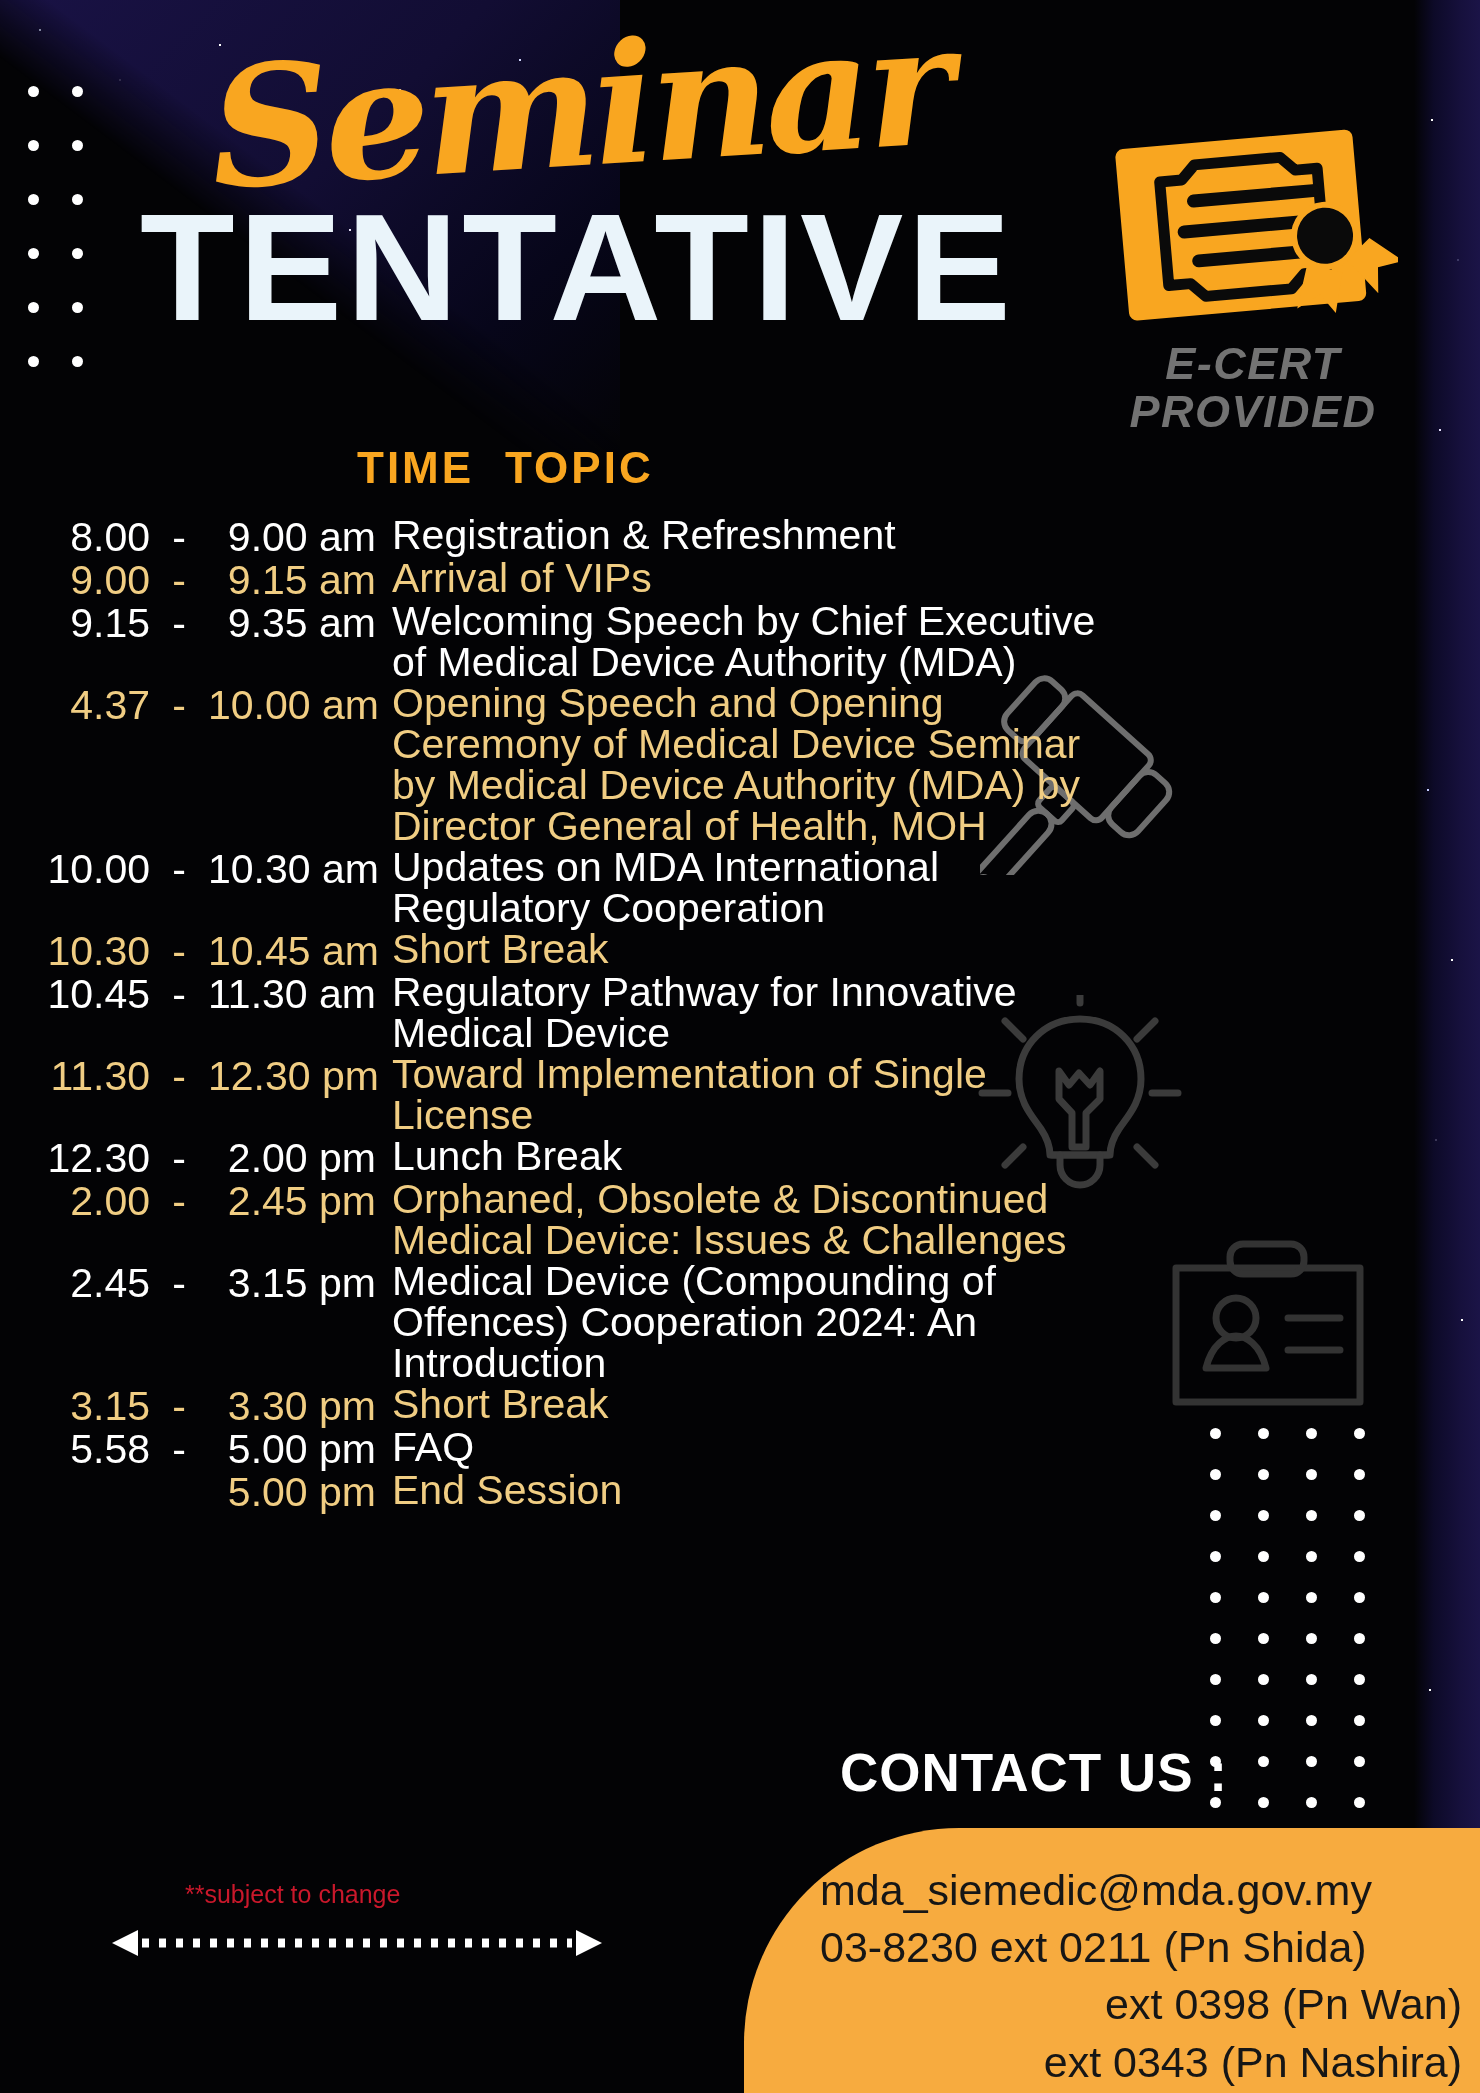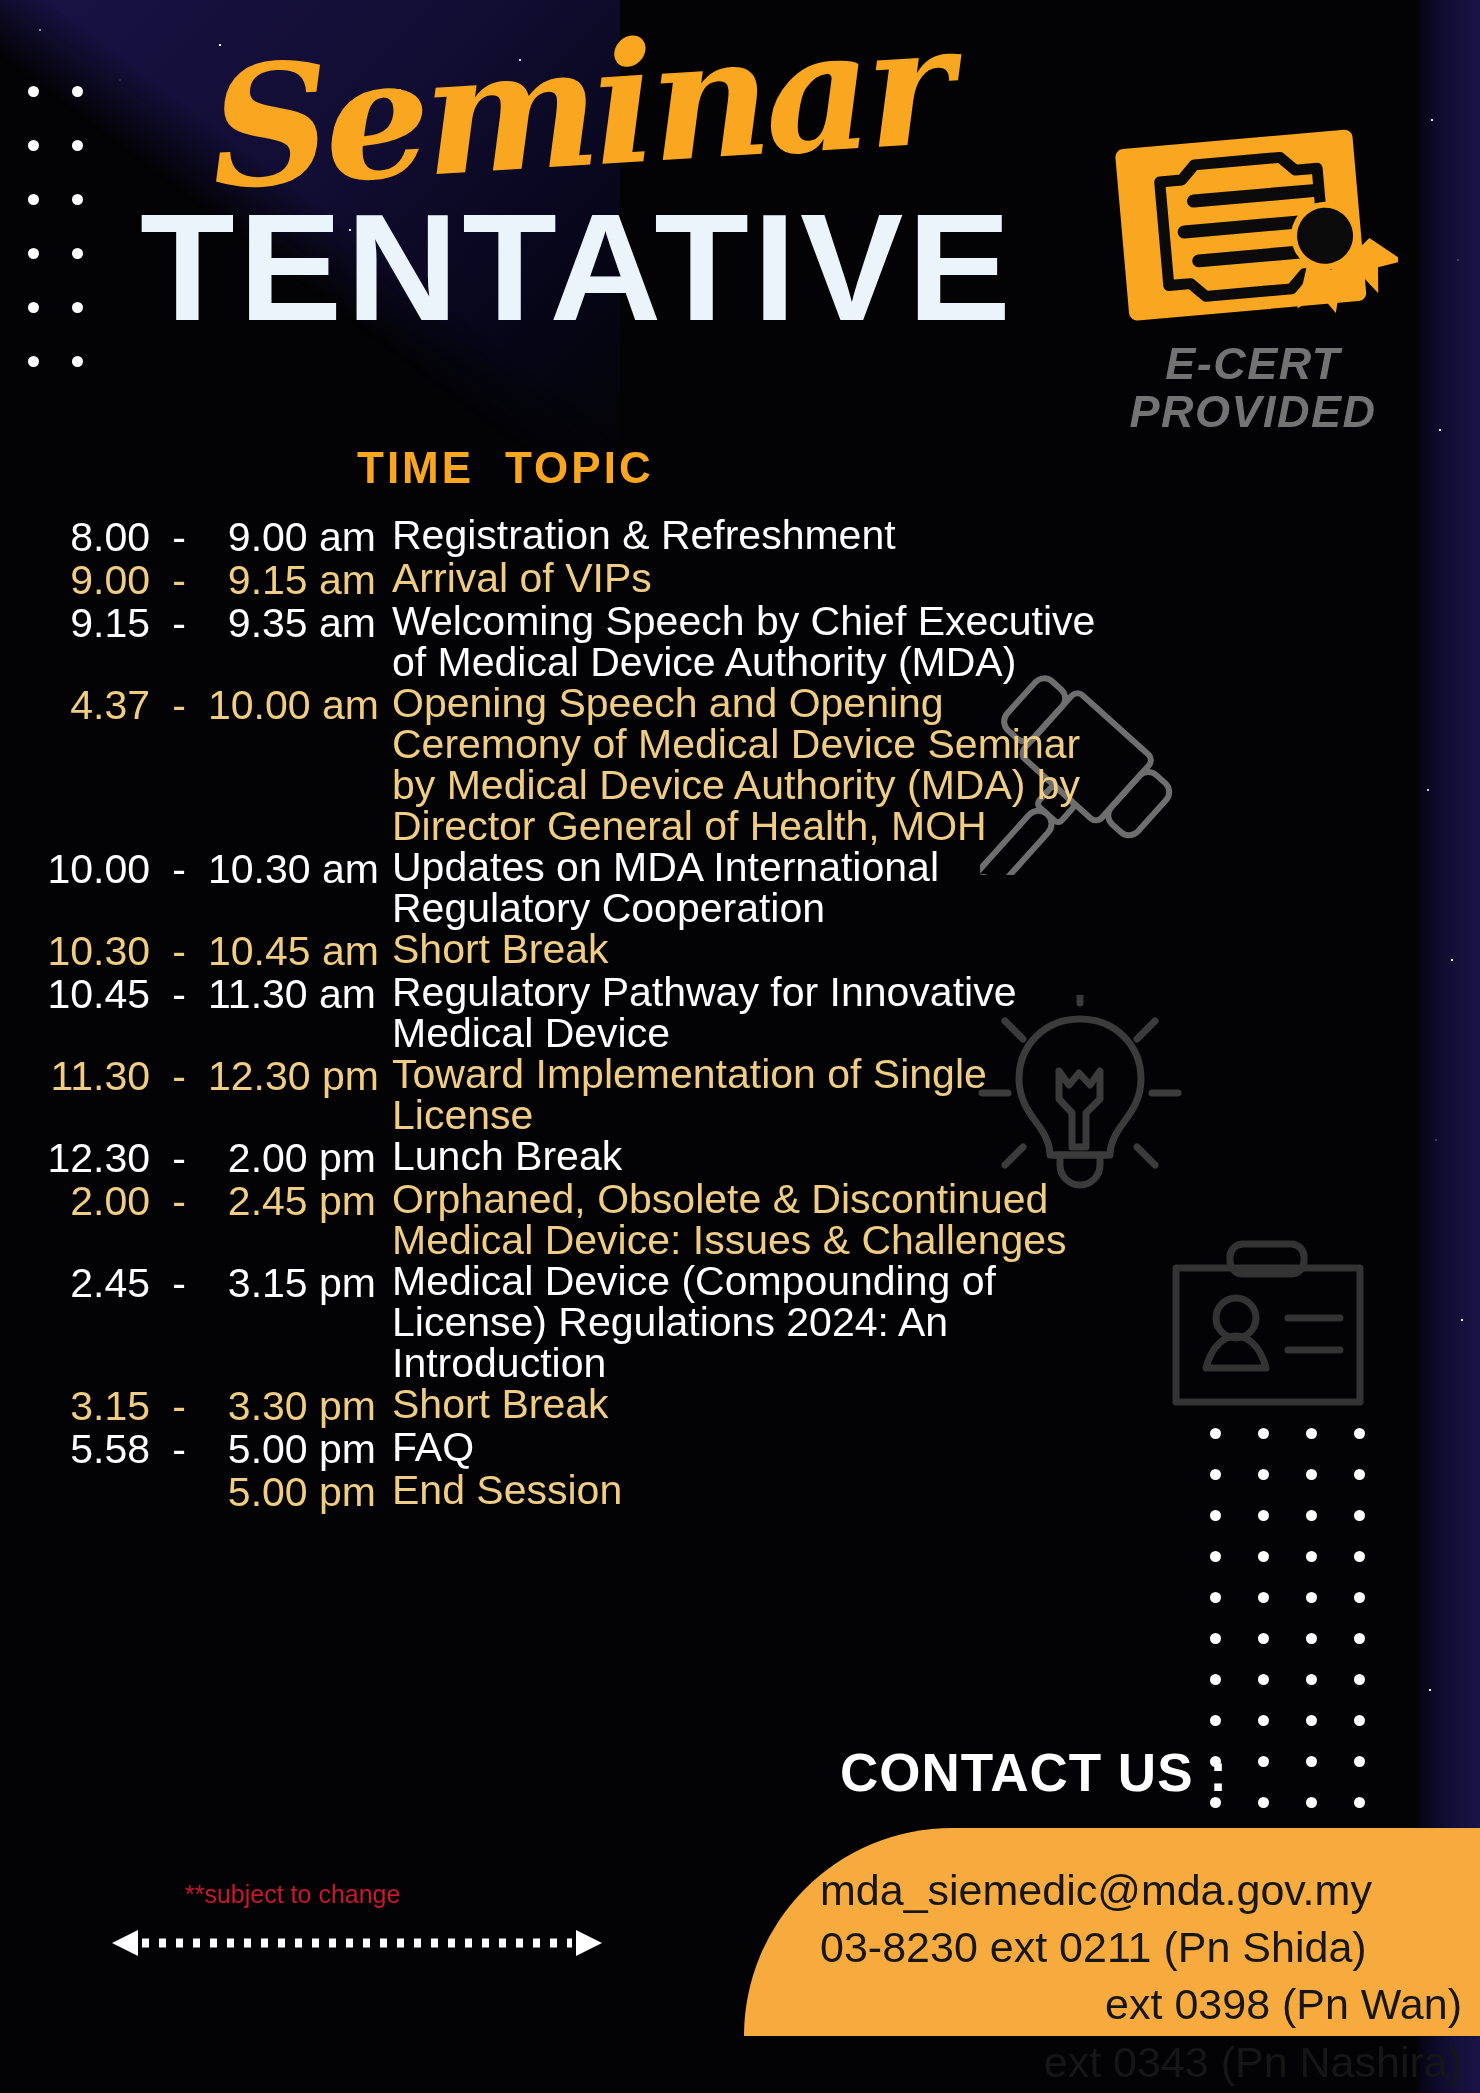--- a/index.html
+++ b/index.html
@@ -137,21 +137,21 @@
   .divider { position:absolute; left:112px; top:1930px; width:490px; height:26px; z-index:3; }
 
   
   .contact-title {
     position:absolute; left:840px; top:1742px;
     font-family:"Liberation Sans Narrow","Liberation Sans", sans-serif;
     font-weight:700; font-size:53px; letter-spacing:1px; color:#ffffff; z-index:6;
   }
   .contact-panel {
     position:absolute; left:744px; top:1828px;
-    width:736px; height:208px;
+    width:736px; height:265px;
     background:#f7ab3f;
     border-top-left-radius:215px;
     z-index:5;
     text-decoration:underline;
   }
   .contact-lines {
     position:absolute; left:76px; top:34px; right:10px;
     font-family:"Liberation Sans Narrow","Liberation Sans", sans-serif;
     font-size:43px; line-height:1.33; color:#161616;
   }
@@ -402,21 +402,21 @@
       </div>
     </div>
     <div class="row white">
       <div class="time">
         <span class="start">2.45</span>
         <span class="dash">-</span>
         <span class="end">3.15 pm</span>
       </div>
       <div class="topic">
         <span>Medical Device (Compounding of</span>
-        <span>License) Regulations 2024: An</span>
+        <span>Offences) Cooperation 2024: An</span>
         <span>Introduction</span>
       </div>
     </div>
     <div class="row gold">
       <div class="time">
         <span class="start">3.15</span>
         <span class="dash">-</span>
         <span class="end">3.30 pm</span>
       </div>
       <div class="topic">

